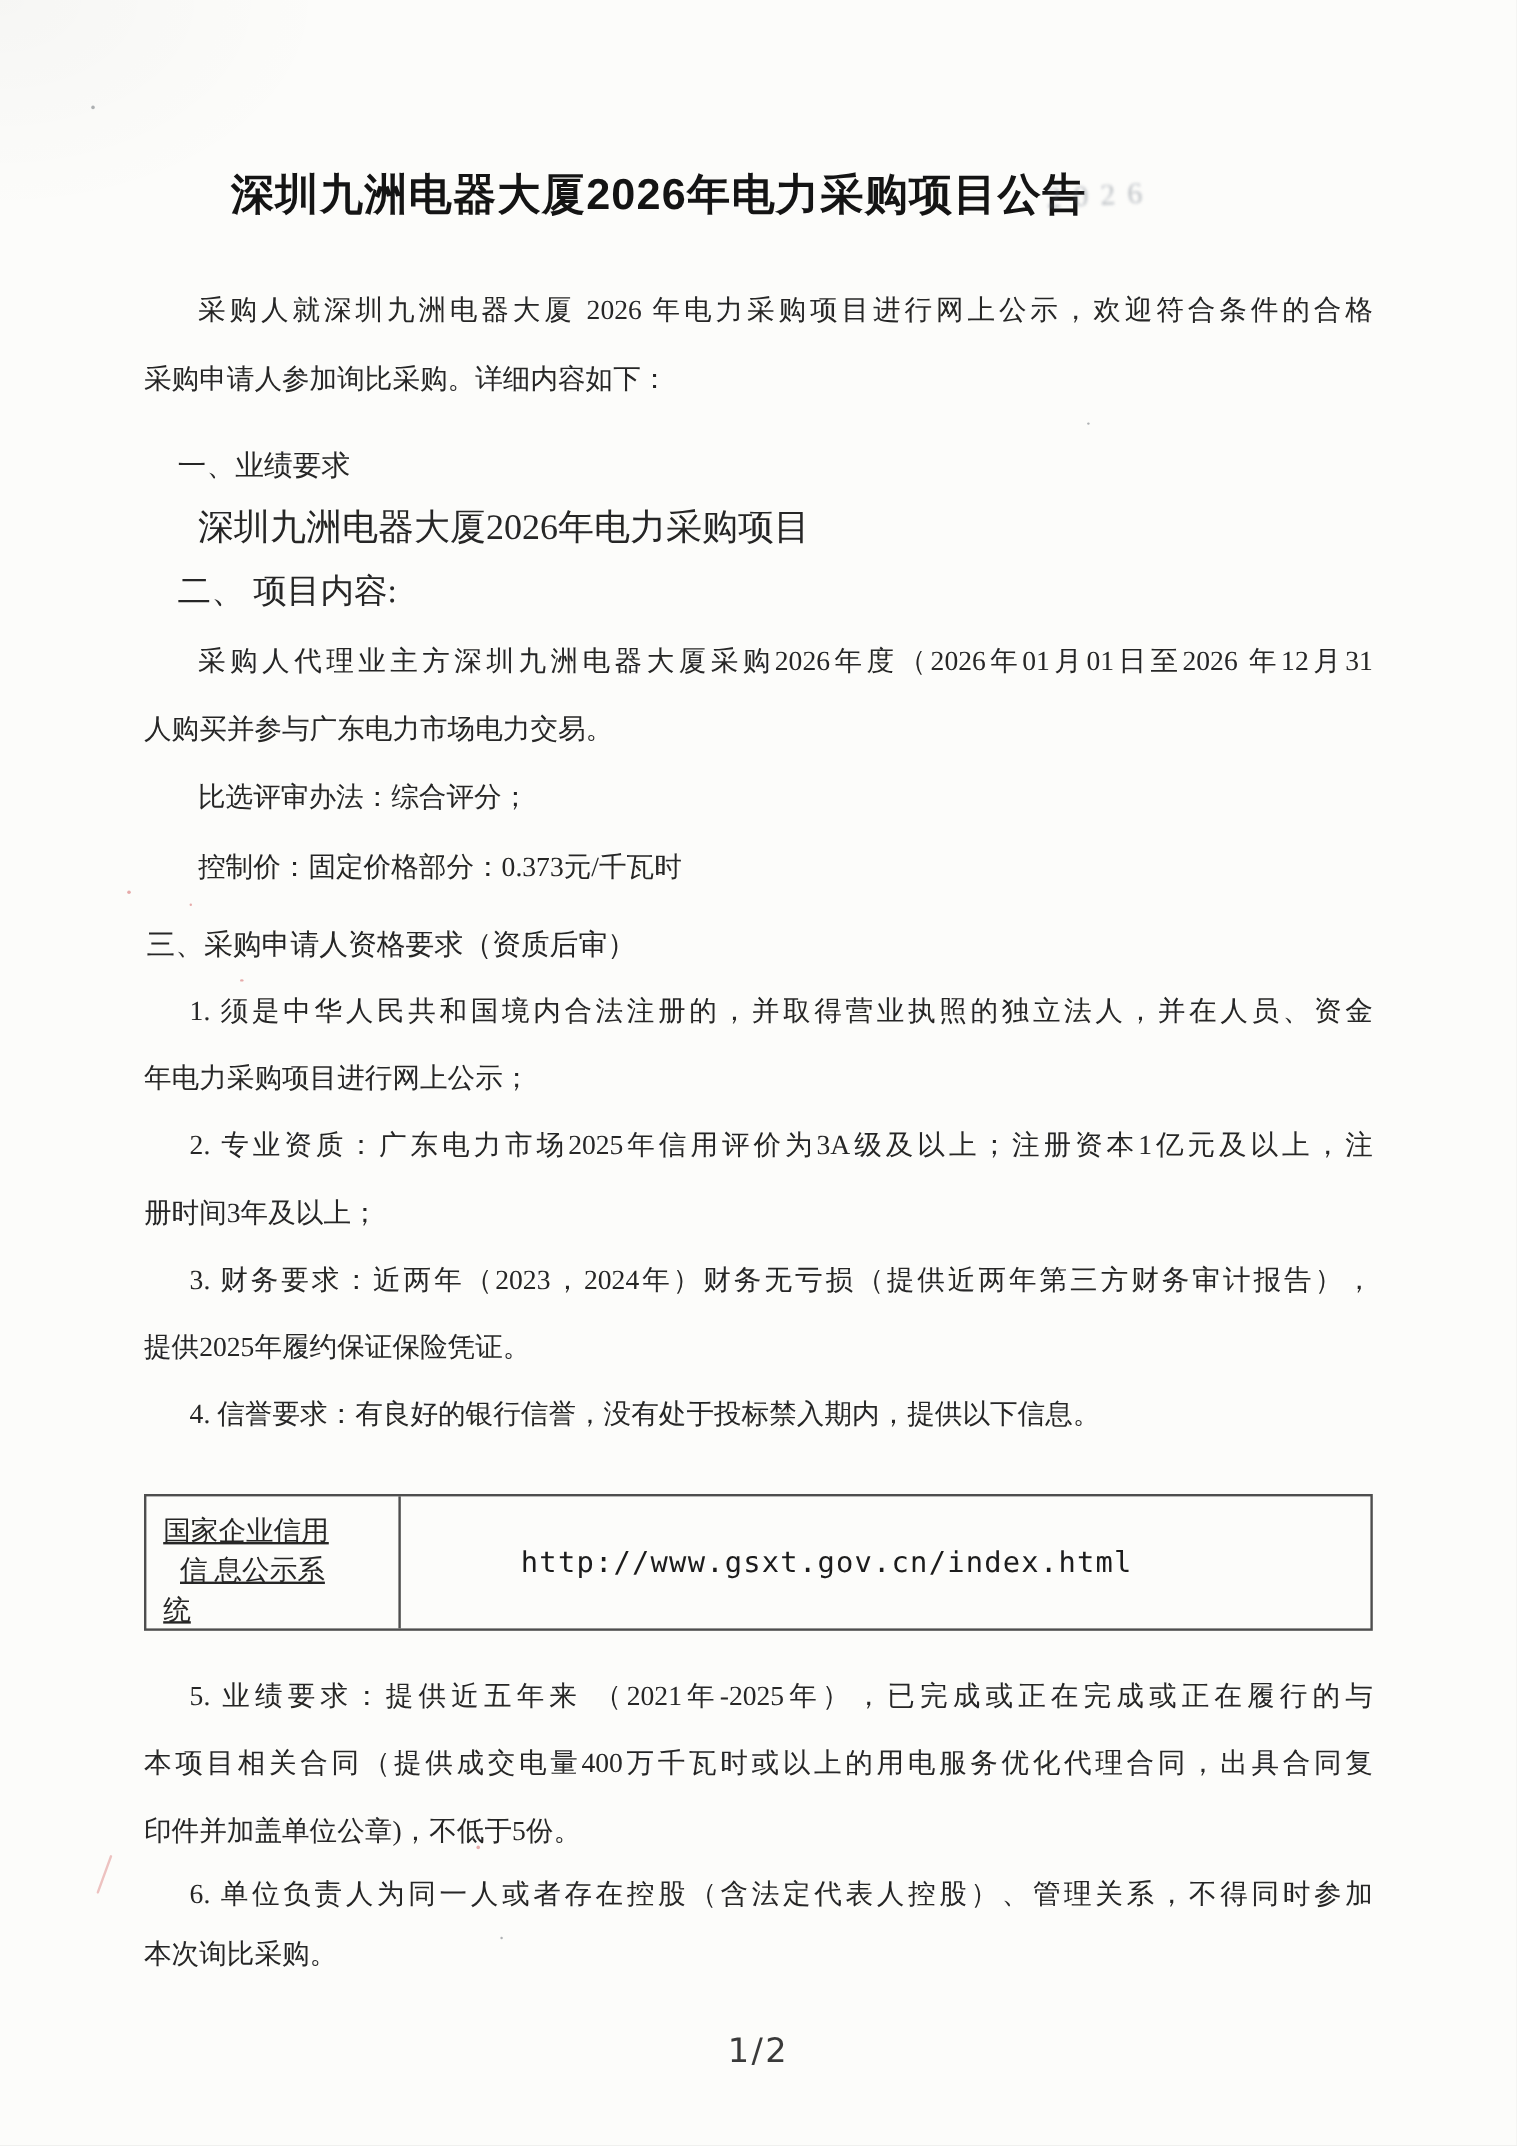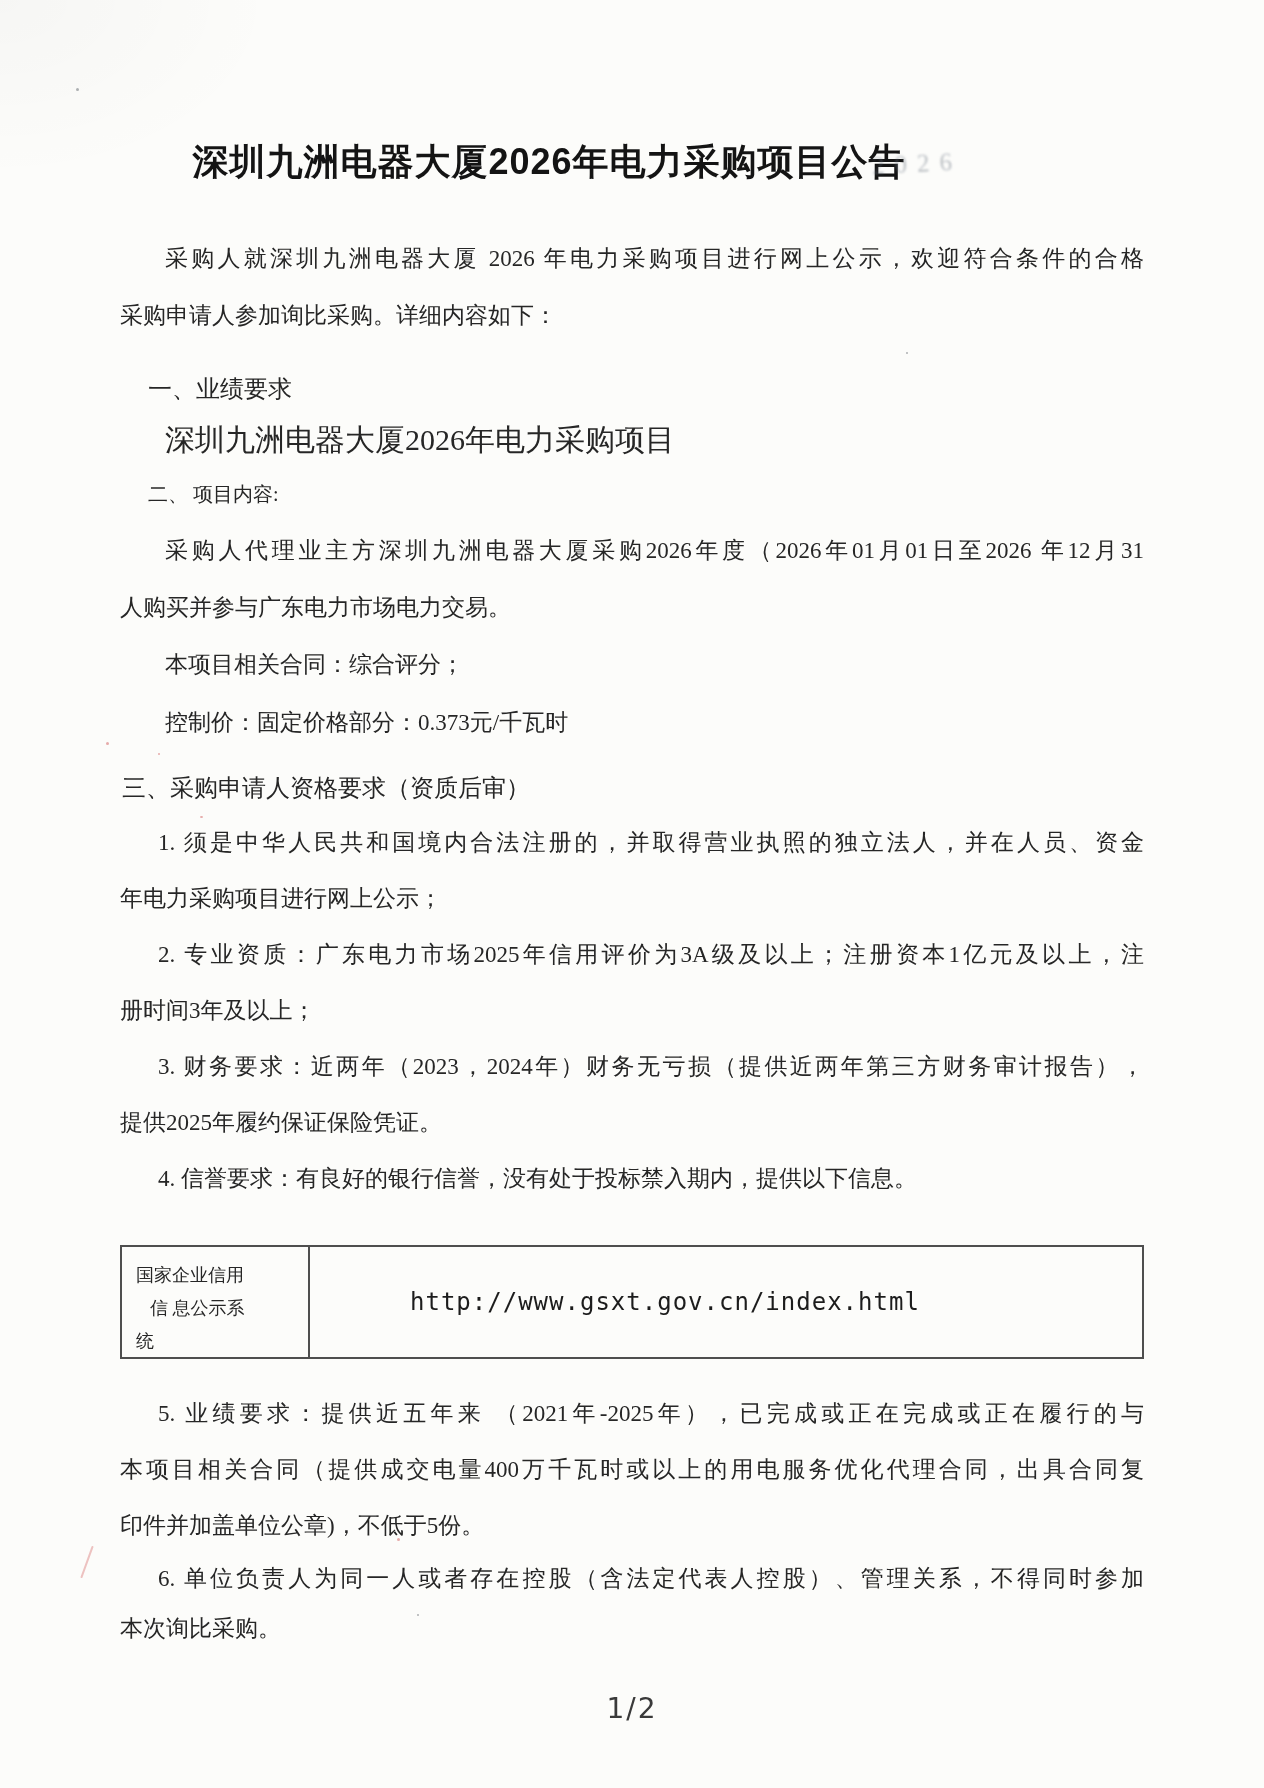--- a/index.html
+++ b/index.html
@@ -37,34 +37,34 @@
   .ln56{height:56px;line-height:56px;}
   .ln50{height:50px;line-height:50px;}
   .fill{white-space:normal;text-align:justify;text-align-last:justify;overflow:hidden;}
   .indent45{padding-left:45px;}
   .indent38{padding-left:38px;}
   .indent28{padding-left:28px;}
   .indent2{padding-left:2px;}
   .intro{margin-top:44px;}
   .h1{margin-top:20px;height:50px;line-height:50px;font-size:24px;}
   .s1body{height:52px;line-height:52px;font-size:30px;}
-  .h2{height:56px;line-height:56px;font-size:20px;}
+  .h2{height:56px;line-height:56px;font-size:28px;}
   .method{height:58px;line-height:58px;}
   .price{height:57px;line-height:57px;}
   .h3{margin-top:10px;height:54px;line-height:54px;font-size:24px;}
   .credit-table{
     margin-top:38px;height:114px;box-sizing:border-box;
     border:2px solid #4e4e4e;
     display:flex;
   }
   .credit-table .label-cell{
-    width:188px;box-sizing:border-box;
+    width:212px;box-sizing:border-box;
     border-right:2px solid #4e4e4e;
     padding:12px 6px 0 14px;
-    font-size:18px;line-height:33px;
+    font-size:23px;line-height:33px;text-decoration:underline;
   }
   .credit-table .label-cell .l2{padding-left:14px;}
   .credit-table .url-cell{
     flex:1;display:flex;align-items:center;
     padding-left:100px;box-sizing:border-box;text-align:right;
   }
   .url-text{
     font-family:"DejaVu Sans Mono","Liberation Mono",monospace;
     font-size:24px;letter-spacing:1px;color:#1c1c1c;
   }
@@ -100,21 +100,21 @@
   <div class="h1 ln indent28">一、业绩要求</div>
   <div class="s1body ln indent45">深圳九洲电器大厦2026年电力采购项目</div>
 
   <div class="h2 ln indent28">二、 项目内容:</div>
 
   <div>
     <div class="ln ln57 fill indent45">采购人代理业主方深圳九洲电器大厦采购2026年度（2026年01月01日至2026 年12月31</div>
     <div class="ln ln57">人购买并参与广东电力市场电力交易。</div>
   </div>
 
-  <div class="method ln indent45">本项目相关合同：综合评分；</div>
+  <div class="method ln indent45">比选评审办法：综合评分；</div>
   <div class="price ln indent45">控制价：固定价格部分：0.373元/千瓦时</div>
 
   <div class="h3 ln indent2">三、采购申请人资格要求（资质后审）</div>
 
   <div>
     <div class="ln ln56 fill indent38">1. 须是中华人民共和国境内合法注册的，并取得营业执照的独立法人，并在人员、资金</div>
     <div class="ln ln56">年电力采购项目进行网上公示；</div>
   </div>
 
   <div>

